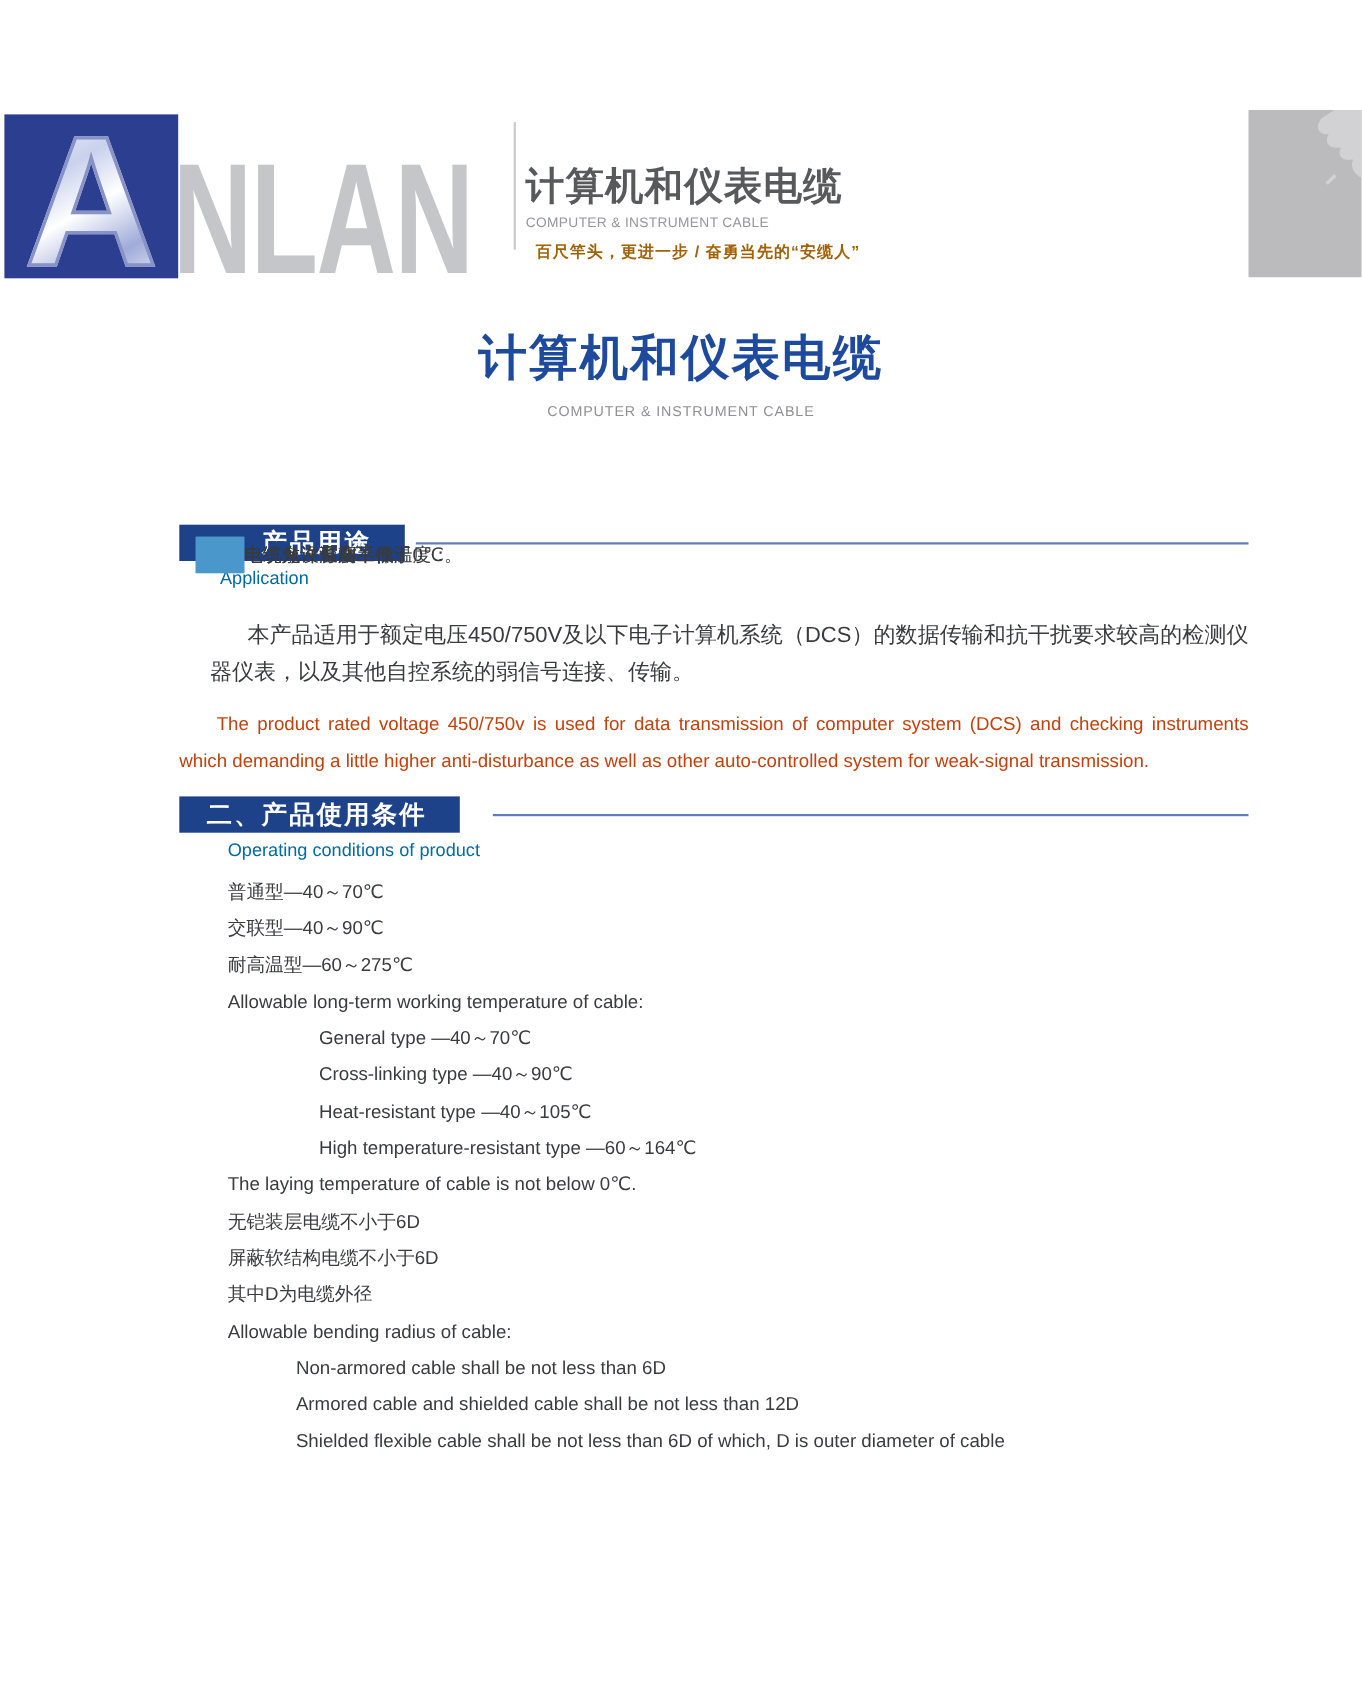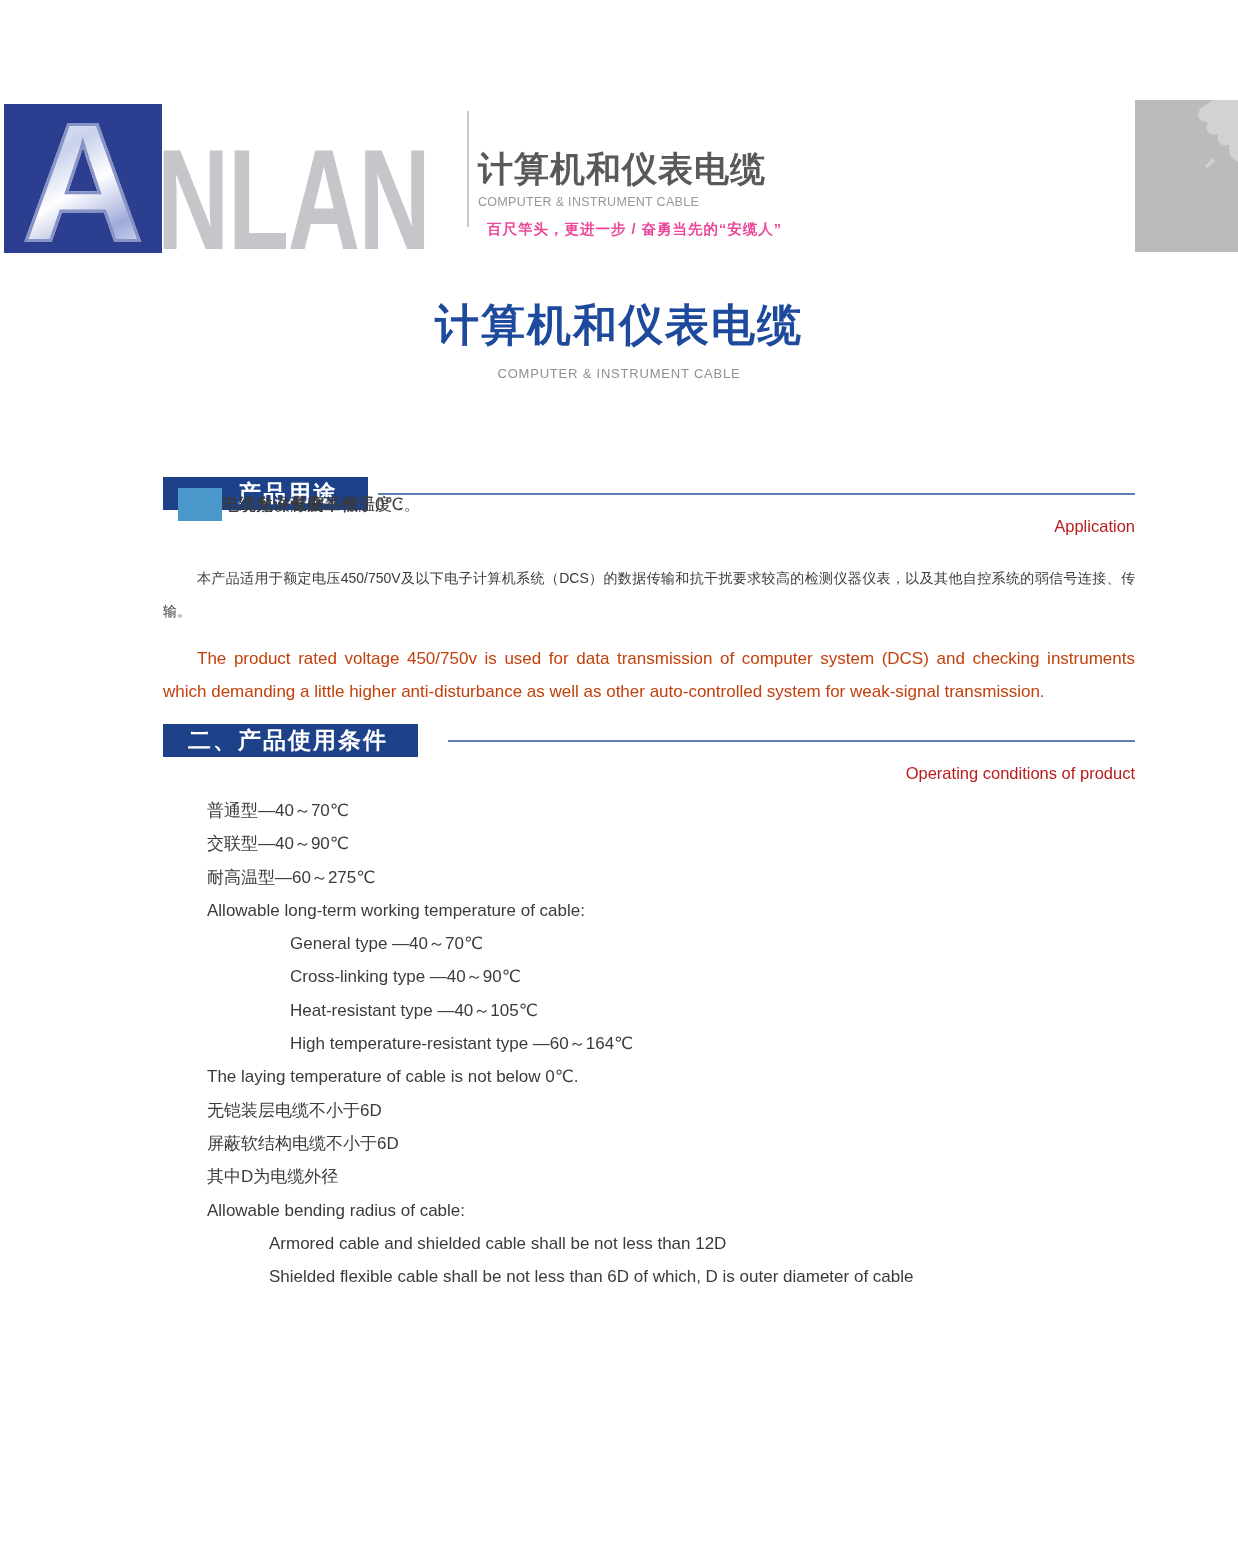--- a/index.html
+++ b/index.html
@@ -68,21 +68,21 @@
     font-size: 12.5px;
     color: #96979a;
     margin-top: 2px;
     letter-spacing: 0.3px;
   }
   .header-slogan {
     margin-top: 11px;
     padding-left: 9px;
     font-size: 14.5px;
     font-weight: bold;
-    color: #ec4899;
+    color: #a16207;
     letter-spacing: 1px;
   }
   .decor-box {
     position: absolute;
     right: 0; top: 100px;
     width: 103px; height: 152px;
     background: #bbbbbd;
     overflow: hidden;
   }
   .decor-box svg { position: absolute; right: 0; top: 0; }
@@ -128,36 +128,36 @@
     flex: 0 0 auto;
   }
   .section-line {
     flex: 1 1 auto;
     height: 2px;
     background: #5e7cb8;
     margin-left: 10px;
   }
   .section-sub-en {
     font-size: 16.5px;
-    color: #b91c1c;
+    color: #0369a1;
     margin-top: 7px;
-    text-align: right;
   }
   .sub1 { margin-left: 37px; }
   .sub2 { margin-left: 44px; }
 
   .para {
     text-align: justify;
     line-height: 33px;
   }
   .para-cn {
     margin-top: 26px;
-    font-size: 14px;
+    font-size: 20px;
     color: #3a3b3d;
     text-indent: 34px;
+    margin-left: 28px;
   }
   .para-en {
     margin-top: 14px;
     font-size: 17px;
     color: #c2410c;
     text-indent: 34px;
   }
 
   .section2 { margin-top: 16px; gap: 20px; }
 
@@ -236,18 +236,19 @@
         <div class="li indent-a"><span>Cross-linking type —40～90℃</span></div>
         <div class="li indent-a"><span>Heat-resistant type —40～105℃</span></div>
         <div class="li indent-a"><span>High temperature-resistant type —60～164℃</span></div>
         <div class="li bullet"><span class="bullet" style="background: rgb(74, 151, 204);"></span><span>电缆敷设温度不低于0℃。</span></div>
         <div class="li plain"><span>The laying temperature of cable is not below 0℃.</span></div>
         <div class="li bullet"><span class="bullet" style="background: rgb(74, 151, 204);"></span><span>电缆允许弯曲半径：</span></div>
         <div class="li plain"><span>无铠装层电缆不小于6D</span></div>
         <div class="li plain"><span>屏蔽软结构电缆不小于6D</span></div>
         <div class="li plain"><span>其中D为电缆外径</span></div>
         <div class="li plain"><span>Allowable bending radius of cable:</span></div>
+        <div class="li indent-b"><span>Non-armored cable shall be not less than 6D</span></div>
         <div class="li indent-b"><span>Armored cable and shielded cable shall be not less than 12D</span></div>
         <div class="li indent-b"><span>Shielded flexible cable shall be not less than 6D of which, D is outer diameter of cable</span></div>
       </div>
 
   </div>
 </div>
 
 </body></html>

